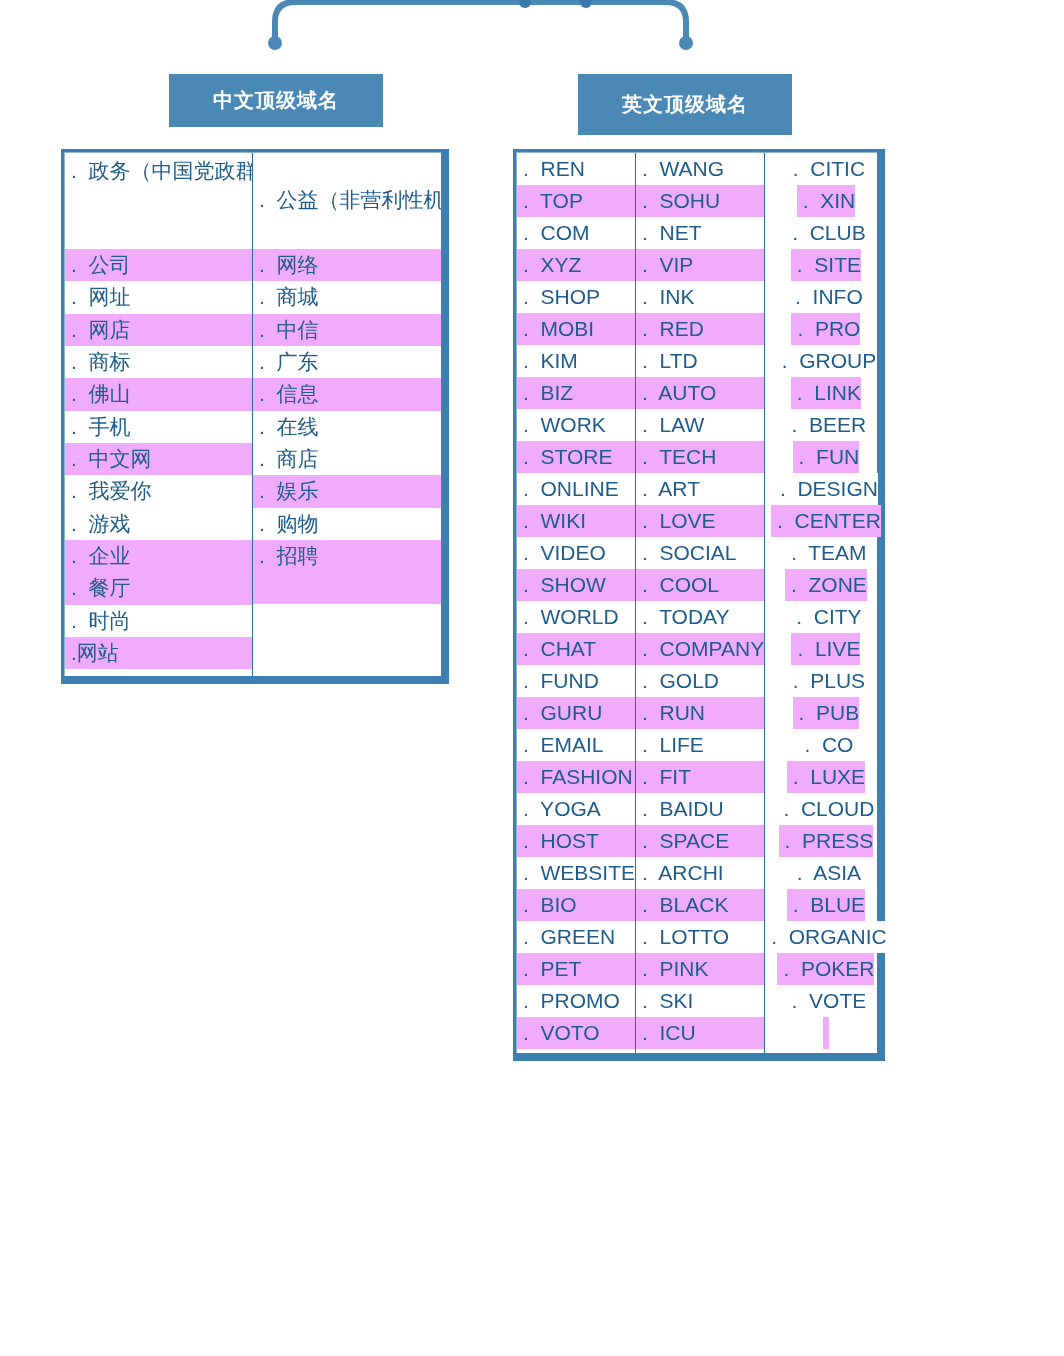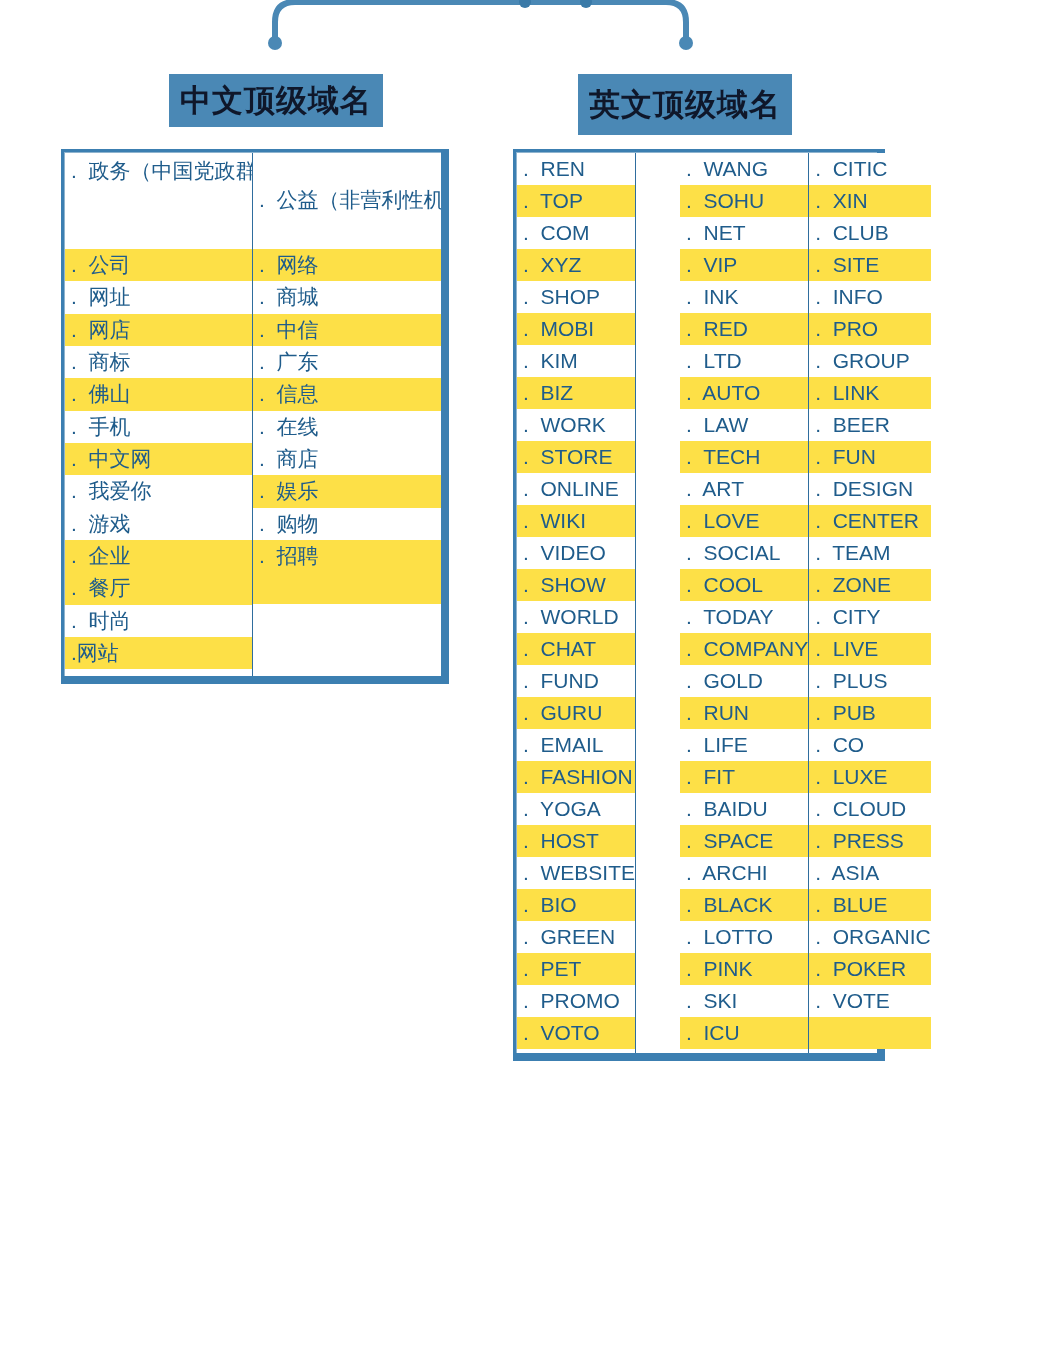--- a/index.html
+++ b/index.html
@@ -22,22 +22,22 @@
     top: 0;
     width: 1064px;
     height: 140px;
     pointer-events: none;
   }
 
   
   .header-pill {
     position: absolute;
     background: #4a88b5;
-    color: #0f172a;
-    font-size: 31px;
+    color: #ffffff;
+    font-size: 20px;
     font-weight: bold;
     letter-spacing: 1px;
     display: flex;
     align-items: center;
     justify-content: center;
     box-sizing: border-box;
   }
   #pill-cn {
     left: 169px;
     top: 74px;
@@ -79,21 +79,21 @@
   .cell {
     box-sizing: border-box;
     color: #1f5c8b;
     display: flex;
     align-items: center;
     padding-left: 6px;
     white-space: pre;
     overflow: hidden;
   }
   .cell.odd  { background: #ffffff; }
-  .cell.even { background: #fde047; }
+  .cell.even { background: #f0abfc; }
   .cell.empty { color: transparent; }
 
   
   #table-cn {
     left: 61px;
     top: 149px;
     width: 388px;
     height: 535px;
   }
   #table-cn .tld-col { width: 50%; }
@@ -116,22 +116,22 @@
   }
 
   
   #table-en {
     left: 513px;
     top: 149px;
     width: 372px;
     height: 912px;
   }
   #table-en .tld-col.c1 { width: 150px; }
-  #table-en .tld-col.c2 { width: 142px; margin-left: 44px; }
-  #table-en .tld-col.c3 { width: 146px; }
+  #table-en .tld-col.c2 { width: 142px; }
+  #table-en .tld-col.c3 { width: 146px; align-items: center; }
   #table-en .cell {
     font-size: 21px;
     height: 32px;
   }
 </style>
 </head>
 <body>
 
 <svg id="connector" viewBox="0 0 1064 140">
   <path d="M 275 43 L 275 22 Q 275 2 295 2 L 666 2 Q 686 2 686 22 L 686 43" fill="none" stroke="#4a88b5" stroke-width="6" stroke-linecap="round"></path>

